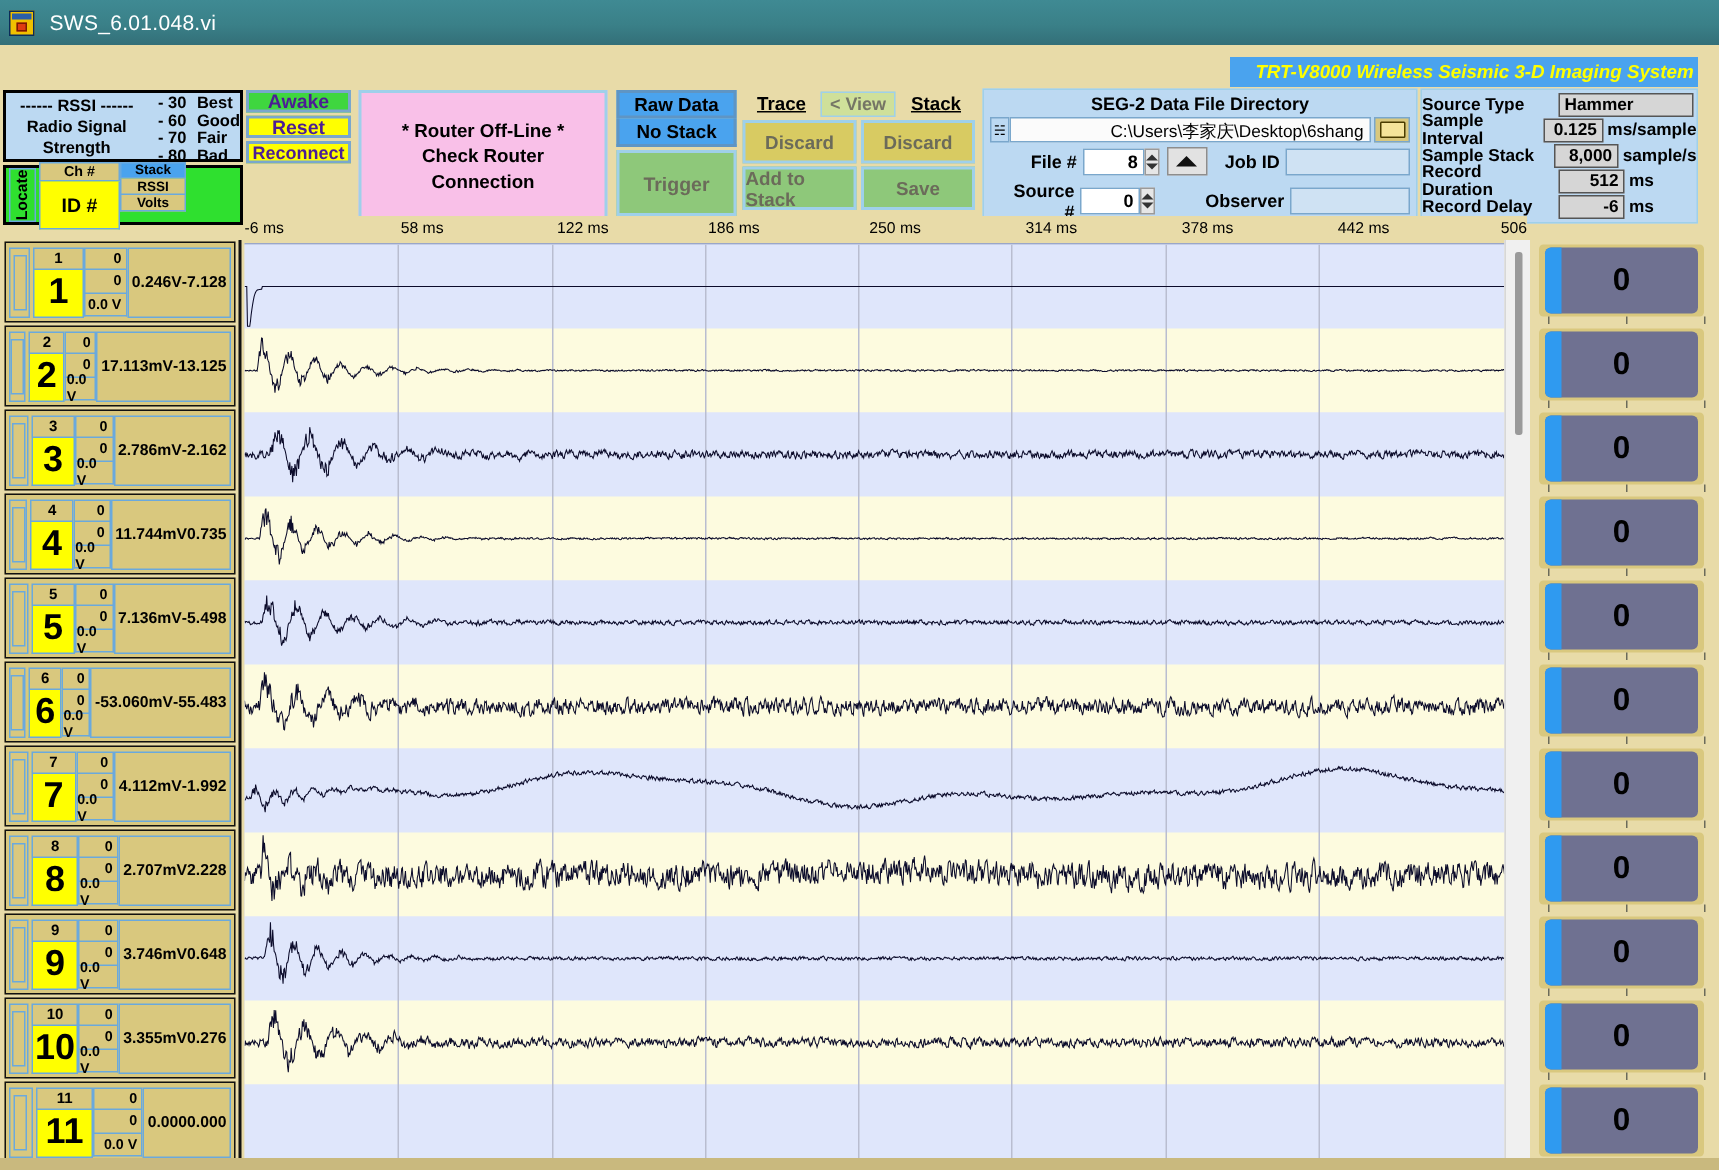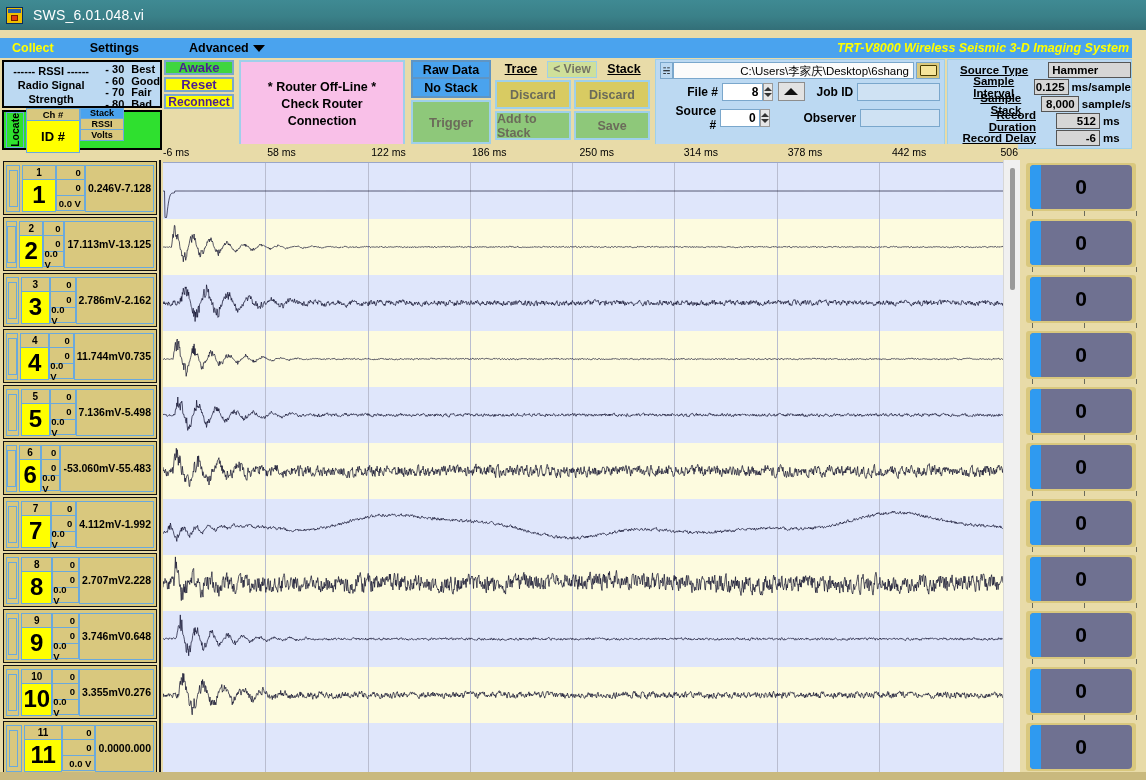--- a/index.html
+++ b/index.html
@@ -131,21 +131,21 @@
     box-sizing:border-box;display:flex;align-items:center;justify-content:center;}
   .upbtn i{width:0;height:0;border-left:7px solid transparent;border-right:7px solid transparent;
     border-bottom:7px solid #111;}
   .jl{width:56px;text-align:right;padding-right:4px;margin-left:4px;}
   .jbox{width:104px;height:18px;background:#cfe2f3;border:1px solid #7aa7cc;box-sizing:border-box;}
 
   
   .params{position:absolute;left:947px;top:1px;width:185px;height:90px;background:#bcd9f2;
     border:1px solid #9fd0ea;box-sizing:border-box;padding-top:1px;}
   .prow{display:flex;align-items:center;height:17px;font-size:11.5px;font-weight:bold;}
-  .p-lab{width:88px;text-align:right;padding-right:20px;text-decoration:underline;}
+  .p-lab{width:88px;text-align:left;padding-right:3px;}
   .p-val{width:44px;height:16px;background:#d6d6d6;border:1px solid #555;box-sizing:border-box;
     text-align:right;padding:0 3px 0 0;font-size:11.5px;font-weight:bold;line-height:15px;}
   .p-val.wide{width:90px;text-align:left;padding-left:3px;}
   .p-unit{padding-left:3px;font-size:11.5px;font-weight:bold;}
   .strip-rt{position:absolute;right:0;top:58px;width:14px;height:86px;background:#e8dba8;}
 
   
   .axis{position:absolute;left:163px;top:144px;width:855px;height:18px;background:#e8dba8;}
   .axis .t{position:absolute;top:2px;font-size:10.5px;color:#000;white-space:nowrap;}
 
@@ -201,28 +201,20 @@
 <body>
 
 <div class="app">
 
   <div class="titlebar">
     <div class="vi-icon"></div>
     <div class="titletext">SWS_6.01.048.vi</div>
   </div>
   <div class="tb-gap"></div>
 
-  <div class="menubar">
-    <div class="mi collect">Collect</div>
-    <div class="mi settings">Settings</div>
-    <div class="mi advanced">
-      <span>Advanced</span>
-      <span class="caret"></span>
-    </div>
-  </div>
   <div class="brandwrap">
     <div class="brand">TRT-V8000 Wireless Seismic 3-D Imaging System</div>
   </div>
   <div class="brand-end"></div>
 
   <div class="strip">
 
     <div class="rssi">
       <div class="rssi-l">
         <div>------ RSSI ------</div>
@@ -298,20 +290,21 @@
           <div class="c green">Add to Stack</div>
         </div>
         <div class="tvs-col">
           <div class="c discard">Discard</div>
           <div class="c green">Save</div>
         </div>
       </div>
     </div>
 
     <div class="seg">
+      <div class="seg-title">SEG-2 Data File Directory</div>
       <div class="pathrow">
         <div class="pathicon">☵</div>
         <div class="pathbox">C:\Users\李家庆\Desktop\6shang</div>
         <div class="folder">
           <span class="folder-g"></span>
         </div>
       </div>
       <div class="segrow">
         <div class="seg-lab">File #</div>
         <div class="numbox">8</div>

